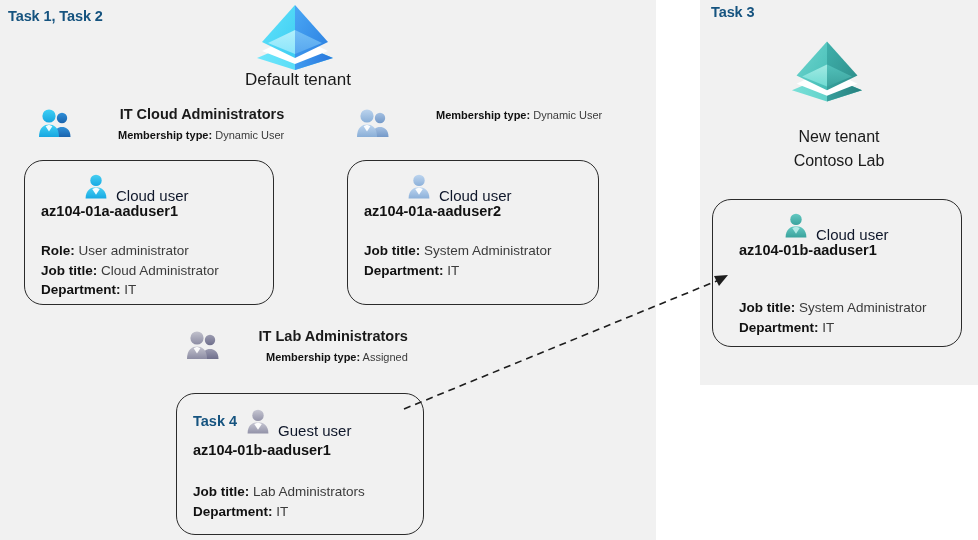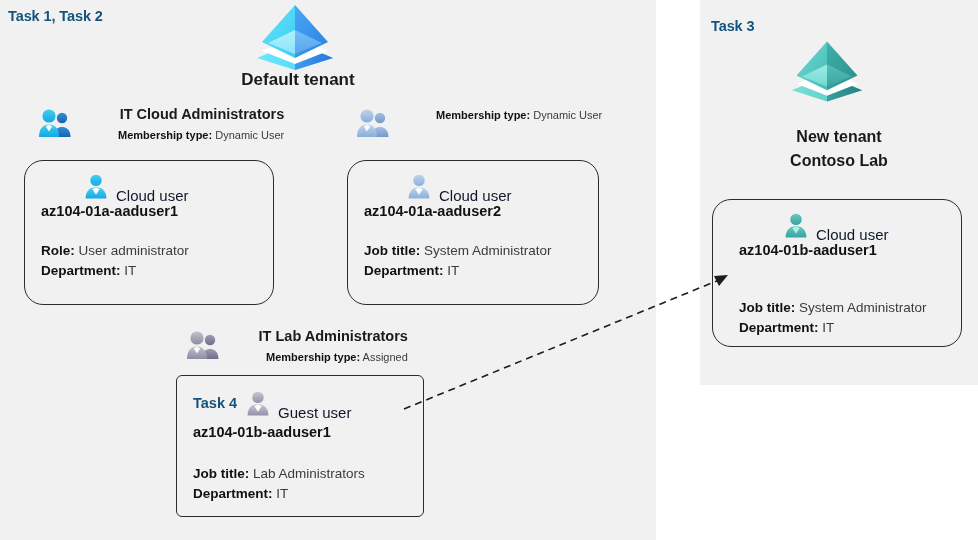--- a/index.html
+++ b/index.html
@@ -29,30 +29,30 @@
 
   .task-label {
     position: absolute;
     color: #15537f;
     font-weight: bold;
     font-size: 14.5px;
     letter-spacing: -0.1px;
     white-space: nowrap;
   }
   #task-label-left  { left: 8px;   top: 8px; }
-  #task-label-right { left: 711px; top: 18px; }
+  #task-label-right { left: 711px; top: 4px; }
 
   
   .tenant-icon { position: absolute; }
   .tenant-icon svg { display: block; }
 
   .tenant-title {
     position: absolute;
     text-align: center;
-    font-weight: bold;
+    font-weight: normal;
     color: #1a1a1a;
     white-space: nowrap;
   }
   #tenant-default-title {
     left: 178px; top: 70px; width: 240px;
     font-size: 17px;
   }
   #tenant-new-title {
     left: 706px; top: 125px; width: 266px;
     font-size: 16px;
@@ -333,20 +333,24 @@
       </span>
       <span class="kind">Cloud user</span>
     </div>
     <div class="card-upn" style="left:16px; top:42px;">az104-01a-aaduser1</div>
     <div class="card-props" style="left:16px; top:80px;">
       <div>
         <b>Role:</b>
         <span>User administrator</span>
       </div>
       <div>
+        <b>Job title:</b>
+        <span>Cloud Administrator</span>
+      </div>
+      <div>
         <b>Department:</b>
         <span>IT</span>
       </div>
     </div>
   </div>
 
   <div class="user-card" style="left:347px; top:160px; width:252px; height:145px;">
     <div class="card-head" style="left:58px; top:6px;">
       <span class="user-icon">
         <svg width="26" height="26" viewBox="0 0 26 26">
@@ -369,21 +373,21 @@
         <b>Job title:</b>
         <span>System Administrator</span>
       </div>
       <div>
         <b>Department:</b>
         <span>IT</span>
       </div>
     </div>
   </div>
 
-  <div class="user-card" style="left:176px; top:375px; width:248px; height:142px;border-radius:6px;">
+  <div class="user-card" style="left:176px; top:393px; width:248px; height:142px;">
     <div class="card-head" style="left:16px; top:8px;">
       <span class="inline-task">Task 4</span>
       <span class="user-icon">
         <svg width="26" height="26" viewBox="0 0 26 26">
           <defs>
             <linearGradient id="u3" x1="0" y1="0" x2="0" y2="1">
               <stop offset="0" stop-color="#c6c6d2"></stop>
                 <stop offset="1" stop-color="#9292a8"></stop>
             </linearGradient>
           </defs>

